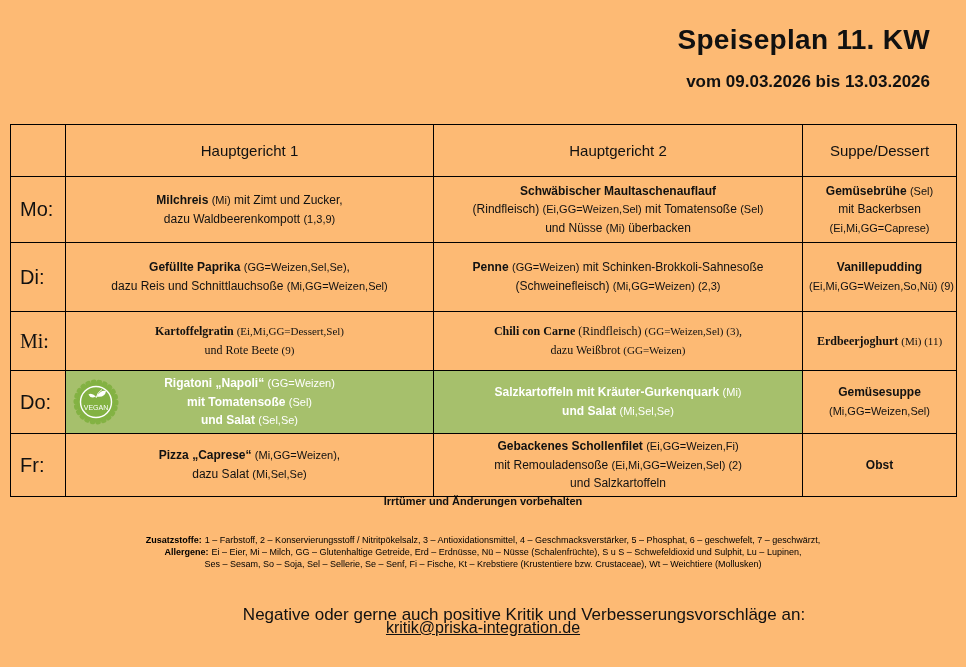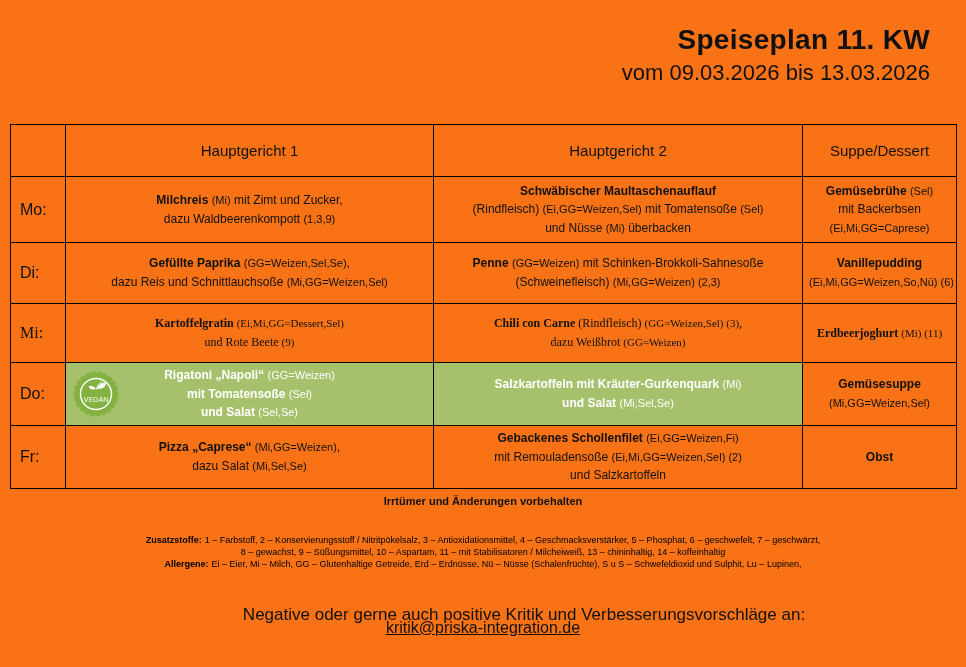--- a/index.html
+++ b/index.html
@@ -1,46 +1,46 @@
 <!DOCTYPE html>
 <html style="--highlight-green: #a6c06c; --badge-green: #83b243;"><head>
 <meta charset="utf-8">
 <style>
   html, body { margin: 0; padding: 0; background: #ffffff; }
   body {
     width: 966px; height: 667px;
     font-family: "Liberation Sans", "DejaVu Sans", sans-serif;
     color: #111;
   }
-  .page { position: relative; width: 966px; height: 667px; overflow: hidden; background: #f97316; }
+  .page { position: relative; width: 966px; height: 667px; overflow: hidden; background: #fdba74; }
 
   
   .header { position: absolute; top: 24px; right: 36px; text-align: right; }
   .header .title { font-size: 28px; font-weight: bold; margin: 0; letter-spacing: 0.3px; }
-  .header .subtitle { font-size: 22px; font-weight: normal; margin-top: 4px; }
+  .header .subtitle { font-size: 17px; font-weight: bold; margin-top: 16px; }
 
   
   .menu-table {
     position: absolute; top: 124px; left: 10px;
     width: 946px; border-collapse: collapse; table-layout: fixed;
   }
   .menu-table th, .menu-table td { border: 1px solid #000; padding: 2px 6px; overflow: hidden; margin-top: 12px; }
   .menu-table thead tr { height: 52px; }
   .menu-table th { font-size: 15px; font-weight: normal; text-align: center; vertical-align: middle; }
   .day-cell {
-    font-size: 16px; text-align: left; vertical-align: middle;
+    font-size: 20px; text-align: left; vertical-align: middle;
     padding-left: 9px !important; font-weight: normal;
   }
   .menu-cell { text-align: center; vertical-align: middle; font-size: 12px; line-height: 1.55; }
   .menu-cell .line { white-space: nowrap; }
   .seg-b { font-weight: bold; }
   .seg-n { font-weight: normal; }
   .seg-s { font-size: 11px; font-weight: normal; }
   .menu-table tbody tr:nth-child(1) { height: 66px; }
-  .menu-table tbody tr:nth-child(2) { height: 61px; }
+  .menu-table tbody tr:nth-child(2) { height: 69px; }
   .menu-table tbody tr:nth-child(3) { height: 59px; font-family: Liberation Serif, serif; }
   .menu-table tbody tr:nth-child(4) { height: 63px; }
   .menu-table tbody tr:nth-child(5) { height: 63px; }
   .highlight { background: var(--highlight-green, #a6c06c); color: #fff; position: relative; }
 
   .vegan-badge {
     position: absolute; left: 7px; top: 50%;
     width: 46px; height: 46px; margin-top: -23px;
   }
 
@@ -112,21 +112,21 @@
           <td class="menu-cell">
             <div class="line"><span class="seg-b">Gefüllte Paprika</span><span class="seg-n"> </span><span class="seg-s">(GG=Weizen,Sel,Se)</span><span class="seg-n">,</span></div>
             <div class="line"><span class="seg-n">dazu Reis und Schnittlauchsoße </span><span class="seg-s">(Mi,GG=Weizen,Sel)</span></div>
           </td>
           <td class="menu-cell">
             <div class="line"><span class="seg-b">Penne</span><span class="seg-n"> </span><span class="seg-s">(GG=Weizen)</span><span class="seg-n"> mit Schinken-Brokkoli-Sahnesoße</span></div>
             <div class="line"><span class="seg-n">(Schweinefleisch) </span><span class="seg-s">(Mi,GG=Weizen) (2,3)</span></div>
           </td>
           <td class="menu-cell">
             <div class="line"><span class="seg-b">Vanillepudding</span></div>
-            <div class="line"><span class="seg-s">(Ei,Mi,GG=Weizen,So,Nü) (6)</span></div>
+            <div class="line"><span class="seg-s">(Ei,Mi,GG=Weizen,So,Nü) (9)</span></div>
           </td>
         </tr>
         <tr>
           <td class="day-cell">Mi:</td>
           <td class="menu-cell">
             <div class="line"><span class="seg-b">Kartoffelgratin</span><span class="seg-n"> </span><span class="seg-s">(Ei,Mi,GG=Dessert,Sel)</span></div>
             <div class="line"><span class="seg-n">und Rote Beete </span><span class="seg-s">(9)</span></div>
           </td>
           <td class="menu-cell">
             <div class="line"><span class="seg-b">Chili con Carne</span><span class="seg-n"> (Rindfleisch) </span><span class="seg-s">(GG=Weizen,Sel) (3)</span><span class="seg-n">,</span></div>
@@ -178,24 +178,24 @@
         </tr>
       </tbody>
   </table>
 
   <div class="disclaimer">Irrtümer und Änderungen vorbehalten</div>
 
   <div class="footnotes">
     <div class="fn-line">
       <span class="fn-label">Zusatzstoffe:</span><span>1 – Farbstoff, 2 – Konservierungsstoff / Nitritpökelsalz, 3 – Antioxidationsmittel, 4 – Geschmacksverstärker, 5 – Phosphat, 6 – geschwefelt, 7 – geschwärzt,</span>
     </div>
-    <div class="fn-line">8 – gewachst, 9 – Süßungsmittel, 10 – Aspartam, 11 – mit Stabilisatoren / Milcheiweiß, 13 – chininhaltig, 14 – koffeinhaltig</div>
     <div class="fn-line">
       <span class="fn-label">Allergene:</span><span>Ei – Eier, Mi – Milch, GG – Glutenhaltige Getreide, Erd – Erdnüsse, Nü – Nüsse (Schalenfrüchte), S u S – Schwefeldioxid und Sulphit, Lu – Lupinen,</span>
     </div>
+    <div class="fn-line">Ses – Sesam, So – Soja, Sel – Sellerie, Se – Senf, Fi – Fische, Kt – Krebstiere (Krustentiere bzw. Crustaceae), Wt – Weichtiere (Mollusken)</div>
   </div>
 
   <div class="feedback">Negative oder gerne auch positive Kritik und Verbesserungsvorschläge an:</div>
   <div class="email-line">
     <a>kritik@priska-integration.de</a>
   </div>
 
 </div>
 
 </body></html>

